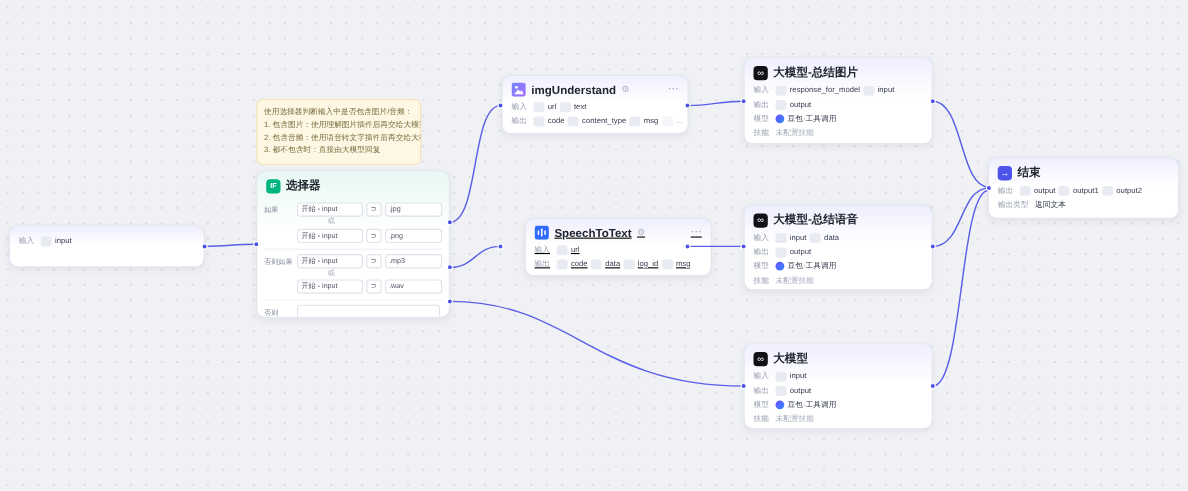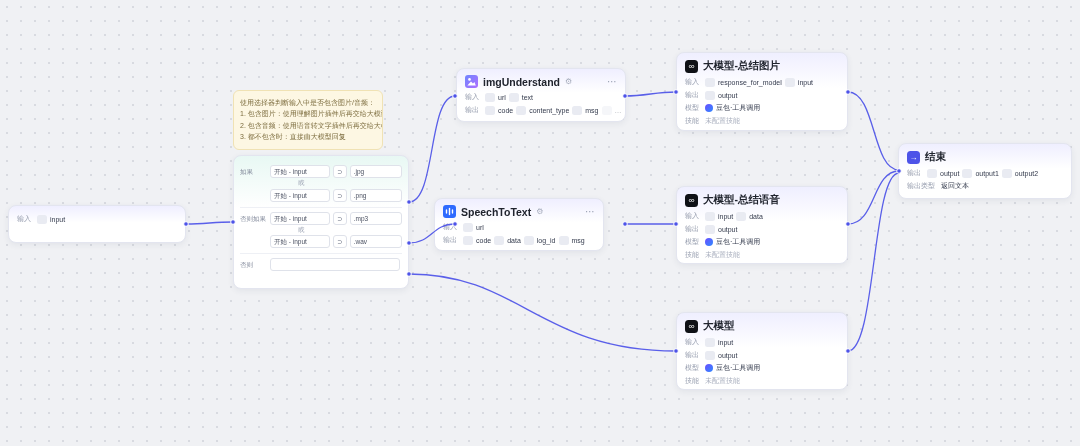--- a/index.html
+++ b/index.html
@@ -67,20 +67,24 @@
 
   <div class="node tint-indigo" style="left:8px;top:205px;width:178px;height:38px;">
     <div class="vrow">
       <span class="vlabel">输入</span>
       <span class="pill"></span>
       <span class="vname">input</span>
     </div>
   </div>
 
   <div class="node tint-green" style="left:233px;top:155px;width:176px;height:134px;padding:5px 6px;">
+    <div class="node-header" style="padding-left:2px;">
+      <span class="nicon icon-if">IF</span>
+      <span class="ntitle">选择器</span>
+    </div>
     <div class="sel-group">
       <span class="glabel">如果</span>
       <div class="grows">
         <div class="cond-row">
           <span class="cond-box left">开始 - input</span>
           <span class="cond-box op">⊃</span>
           <span class="cond-box right">.jpg</span>
         </div>
         <div class="or-label">或</div>
         <div class="cond-row">
@@ -148,21 +152,21 @@
       <span class="vname">code</span>
       <span class="pill"></span>
       <span class="vname">content_type</span>
       <span class="pill"></span>
       <span class="vname">msg</span>
       <span class="pill faded"></span>
       <span class="vname faded">…</span>
     </div>
   </div>
 
-  <div class="node tint-indigo" style="left:434px;top:198px;width:170px;height:53px;">
+  <div class="node tint-indigo" style="left:477px;top:198px;width:170px;height:53px;text-decoration:underline;">
     <div class="node-header">
       <span class="nicon plain">
           <svg width="13" height="13" viewBox="0 0 13 13">
             <rect width="13" height="13" rx="3" fill="#2f6bff"></rect>
             <g stroke="#fff" stroke-width="1.4" stroke-linecap="round">
               <line x1="3.5" y1="5" x2="3.5" y2="8"></line>
               <line x1="6.5" y1="3.5" x2="6.5" y2="9.5"></line>
               <line x1="9.5" y1="5" x2="9.5" y2="8"></line>
             </g>
           </svg>

